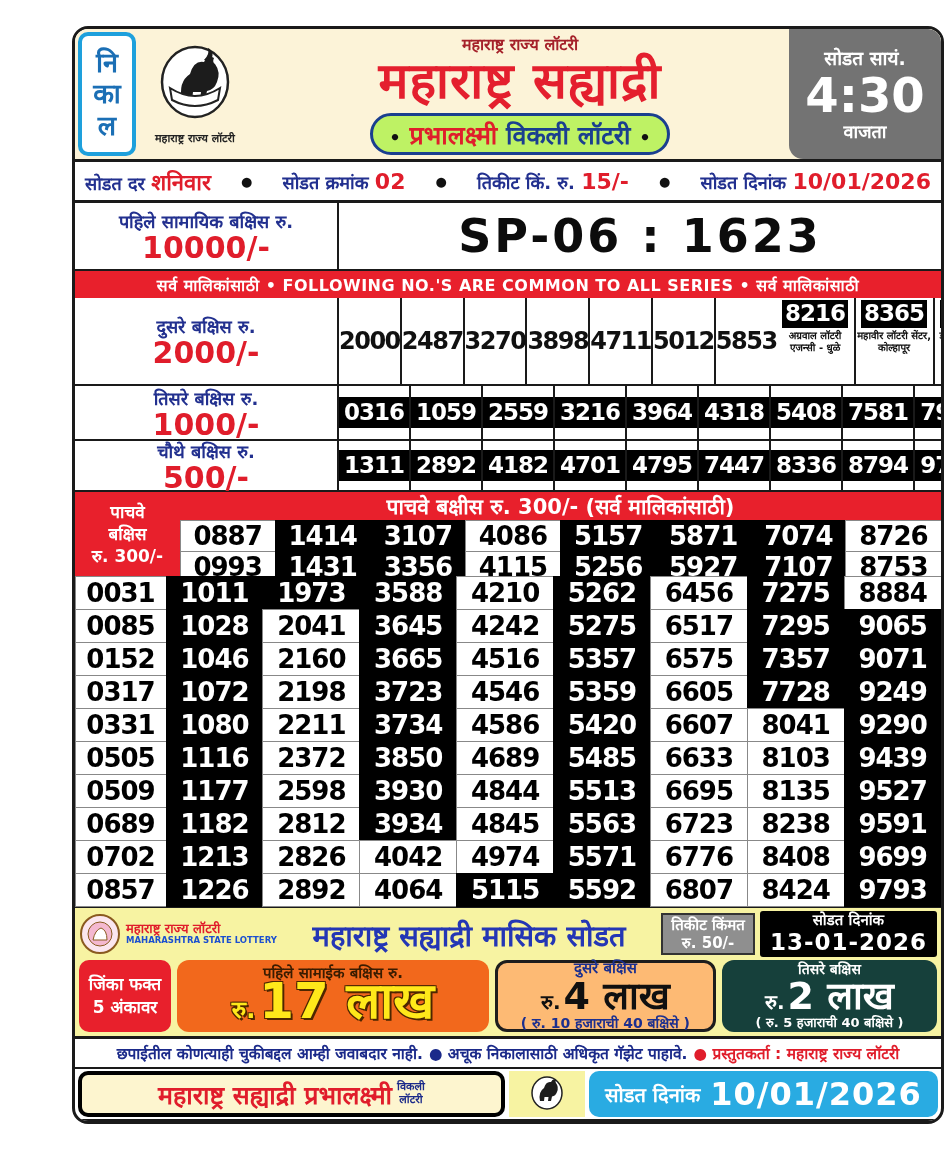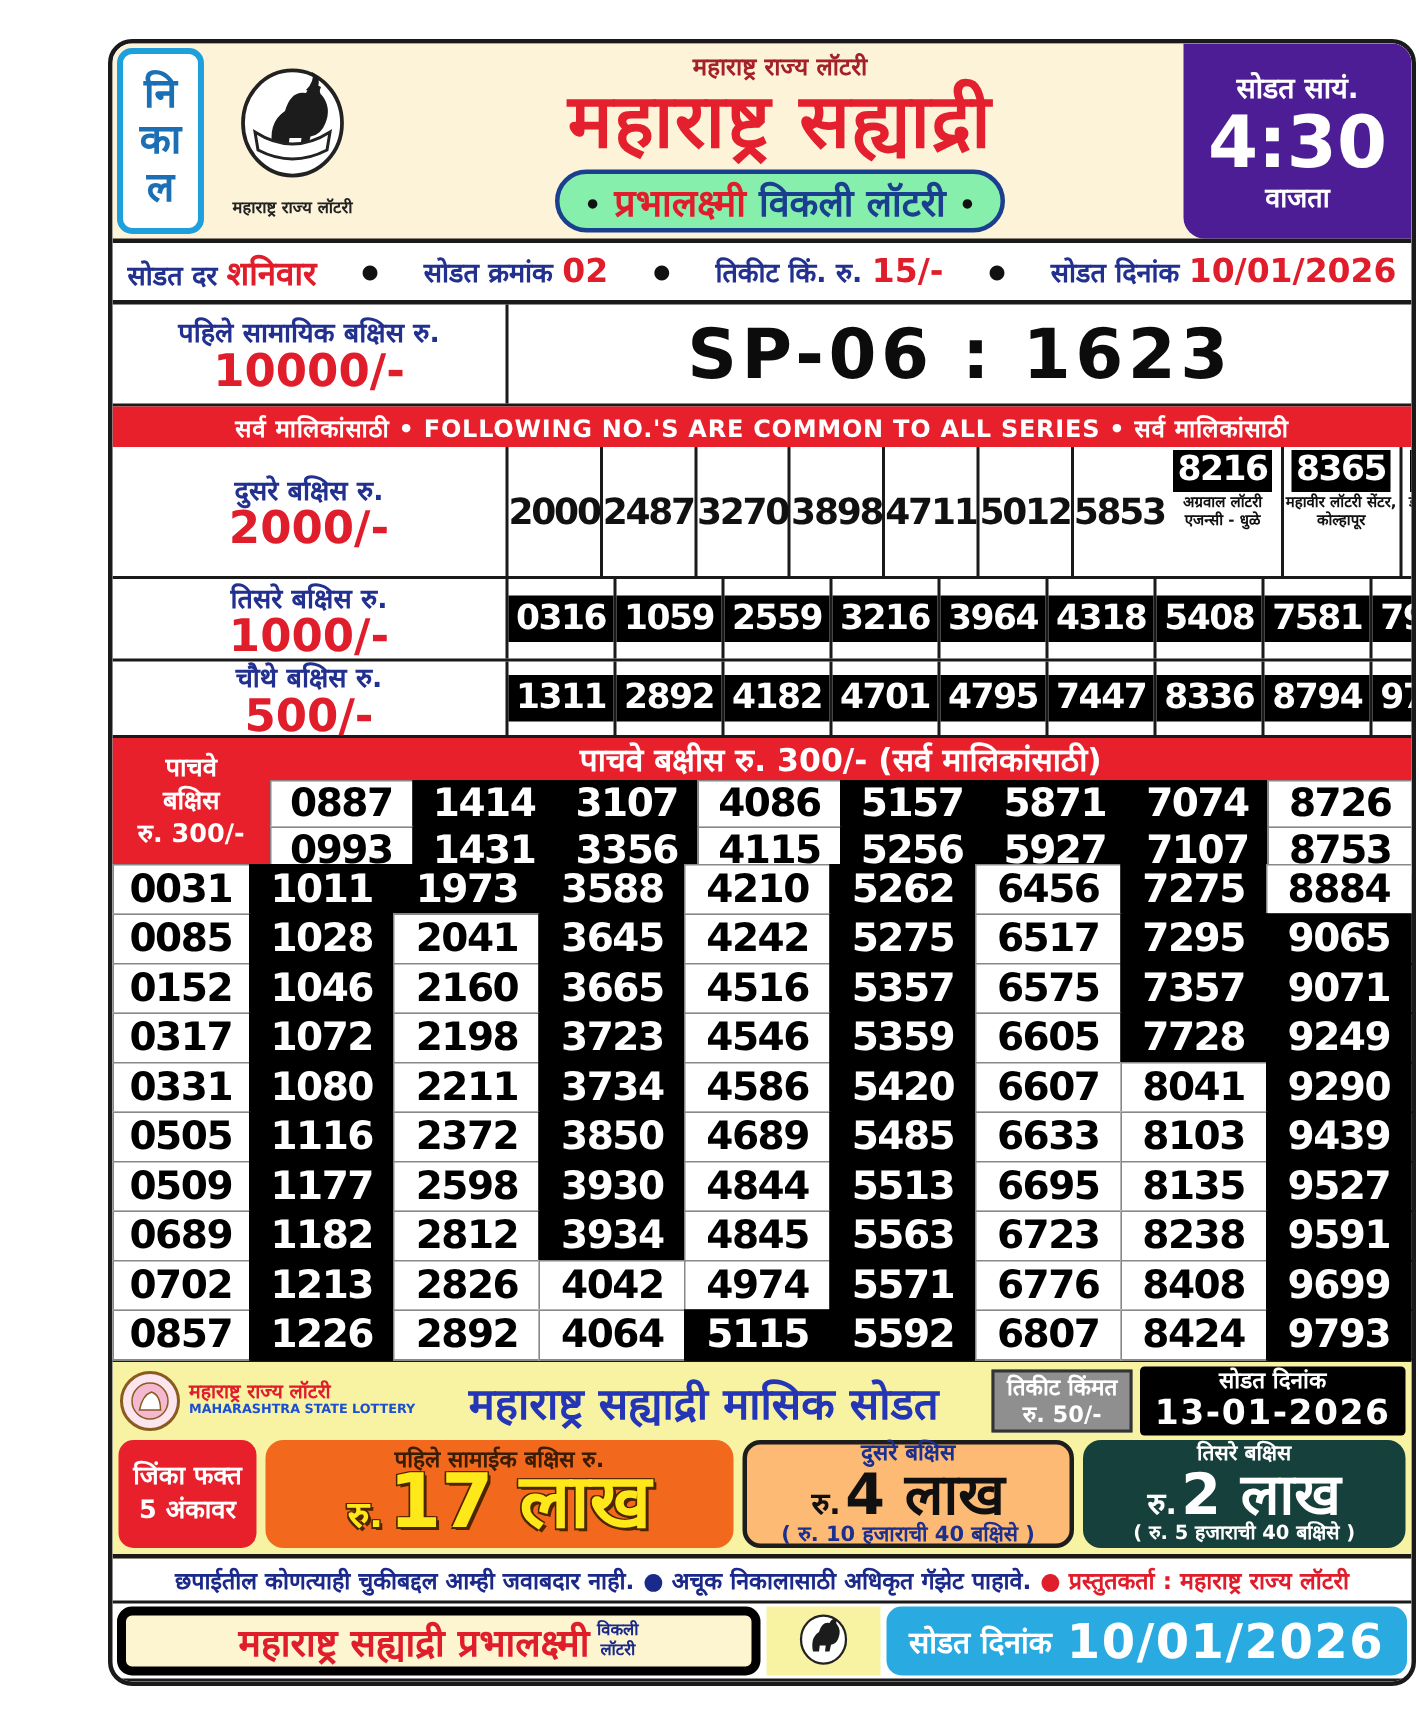--- a/index.html
+++ b/index.html
@@ -6,23 +6,23 @@
   body{width:946px;height:1149px;position:relative;font-family:"DejaVu Sans","Liberation Sans",sans-serif;}
   .sheet{position:absolute;left:72px;top:26px;width:866px;height:1092px;border:3px solid #1a1a1a;border-radius:16px;background:#fff;display:flex;flex-direction:column;overflow:hidden;}
   
   .hdr{height:130px;flex:0 0 auto;background:#fcf3d8;display:flex;align-items:stretch;border-bottom:3px solid #1a1a1a;}
   .nikal{width:50px;margin:3px;border:4px solid #1ea0dc;border-radius:10px;background:#fff;color:#1b6fb5;font-weight:bold;font-size:27px;display:flex;flex-direction:column;align-items:center;justify-content:center;line-height:1.15;}
   .emblem{width:112px;display:flex;flex-direction:column;align-items:center;justify-content:center;}
   .emblem .cap{font-size:11px;font-weight:bold;color:#222;margin-top:2px;white-space:nowrap;}
   .titleblock{flex:1;text-align:center;padding-top:4px;}
   .small-title{color:#a5212a;font-weight:bold;font-size:16px;}
   .main-title{color:#e41f2e;font-weight:900;font-size:50px;line-height:1.05;letter-spacing:1px;}
-  .pill{display:inline-block;margin-top:5px;background:#86efac;border:3px solid #1a3f8f;border-radius:22px;padding:1px 16px;font-size:25px;font-weight:bold;text-align:center;}
+  .pill{display:inline-block;margin-top:5px;background:#bef264;border:3px solid #1a3f8f;border-radius:22px;padding:1px 16px;font-size:25px;font-weight:bold;text-align:center;}
   .pill .r{color:#e01d2b;} .pill .b{color:#1a3f8f;} .pill .dot{color:#111;font-size:18px;vertical-align:middle;}
-  .timebox{width:152px;margin:0;background:#4c1d95;border-radius:0 12px 0 14px;color:#fff;text-align:center;display:flex;flex-direction:column;justify-content:center;}
+  .timebox{width:152px;margin:0;background:#737373;border-radius:0 12px 0 14px;color:#fff;text-align:center;display:flex;flex-direction:column;justify-content:center;}
   .timebox .t1{font-size:19px;font-weight:bold;}
   .timebox .t2{font-size:48px;font-weight:900;line-height:1;}
   .timebox .t3{font-size:18px;font-weight:bold;}
   
   .inforow{height:38px;flex:0 0 auto;display:flex;align-items:center;justify-content:space-between;padding:0 10px;border-bottom:3px solid #1a1a1a;font-weight:bold;font-size:18px;white-space:nowrap;}
   .inforow .lbl{color:#22308f;} .inforow .val{color:#e01d2b;} .inforow .big{font-size:22px;}
   .inforow .dot{color:#111;font-size:13px;}
   
   .fprow{height:66px;flex:0 0 auto;display:flex;border-bottom:2px solid #1a1a1a;}
   .fp-label{width:262px;flex:0 0 auto;border-right:2px solid #1a1a1a;display:flex;flex-direction:column;align-items:center;justify-content:center;}
@@ -81,21 +81,21 @@
   .box3{flex:1;background:#16403b;border-radius:12px;display:flex;flex-direction:column;align-items:center;justify-content:center;color:#fff;line-height:1.05;}
   .box3 .lbl{font-weight:bold;font-size:14px;}
   .box3 .amt{font-weight:900;font-size:38px;color:#fff;}
   .box3 .rs{font-size:20px;margin-right:3px;}
   .box3 .note{font-weight:bold;font-size:13px;}
   
   .disc{height:28px;flex:0 0 auto;display:flex;align-items:center;justify-content:center;gap:6px;font-weight:bold;font-size:15.5px;border-bottom:2px solid #1a1a1a;white-space:nowrap;}
   .disc .navy{color:#1b2a8a;} .disc .red{color:#e01d2b;}
   
   .brow{height:46px;flex:0 0 auto;display:flex;align-items:stretch;gap:4px;padding:2px 3px;border-bottom:2px solid #1a1a1a;}
-  .brand{flex:1.2;background:#fdf5cf;border:6px solid #000000;border-radius:10px;display:flex;align-items:center;justify-content:center;gap:5px;}
+  .brand{flex:1.2;background:#fdf5cf;border:4px solid #000000;border-radius:10px;display:flex;align-items:center;justify-content:center;gap:5px;}
   .brand .big{color:#e01d2b;font-weight:900;font-size:25px;white-space:nowrap;}
   .brand .sm{color:#1b2a8a;font-weight:bold;font-size:11px;line-height:1.15;text-align:center;}
   .b-emblem{flex:0 0 76px;background:#f7f3a2;display:flex;align-items:center;justify-content:center;}
   .bdate{flex:1;background:#29abe2;border-radius:10px;color:#fff;display:flex;align-items:center;justify-content:center;gap:10px;white-space:nowrap;}
   .bdate .l{font-size:20px;font-weight:bold;} .bdate .v{font-size:32px;font-weight:900;letter-spacing:1px;}
   svg{display:block;}
 </style>
 </head>
 <body>
 

